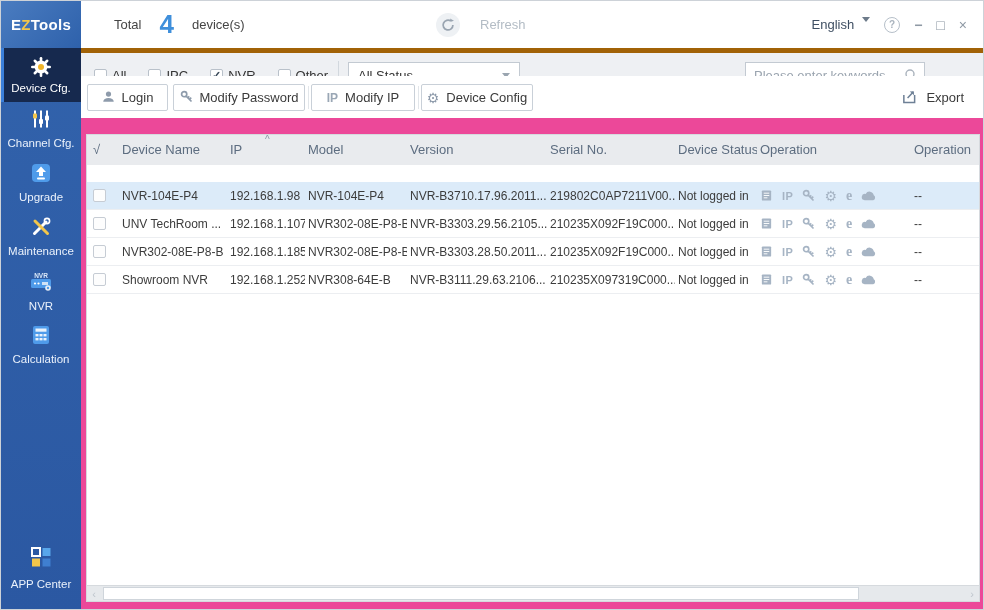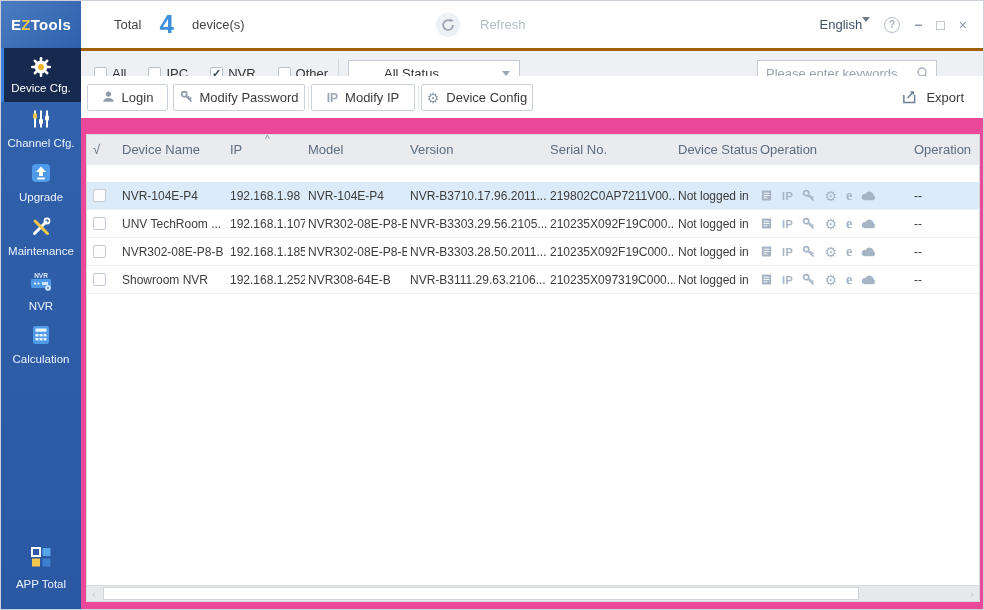--- a/index.html
+++ b/index.html
@@ -35,44 +35,44 @@
 .total-label, .device-label { font-size:13px; color:#454545; }
 .total-count { font-size:26px; font-weight:bold; color:#3f8fdb; margin:0 18px; }
 .grp-refresh { left:355px; gap:7px; cursor:pointer; }
 .grp-search  { left:462px; gap:7px; cursor:pointer; }
 .circ { width:24px; height:24px; border-radius:50%; display:flex; align-items:center; justify-content:center; }
 .circ.gray { background:#eef1f4; }
 .circ.orange { background:#f7a733; }
 .refresh-label { font-size:13px; color:#b3bcc5;margin-left:13px; }
 .searchsetup-label { font-size:13px; color:#f7a733; }
 .grp-right { right:16px; gap:14px; }
-.lang { display:flex; align-items:flex-start; cursor:pointer; }
+.lang { display:flex; align-items:flex-start; gap:8px; cursor:pointer; }
 .lang-label { font-size:13px; color:#3f4f63; }
 .caret-down { width:0; height:0; border-left:4px solid transparent; border-right:4px solid transparent;
   border-top:5px solid #6d7b8a; }
 .help { width:16px; height:16px; border-radius:50%; border:1.5px solid #b6bfc9; color:#aab4be;
   font-size:10px; font-weight:bold; display:flex; align-items:center; justify-content:center; cursor:pointer;}
 .winbtn { color:#8e99a4; font-size:14px; cursor:pointer; line-height:1; }
 .winbtn.min { font-weight:bold; }
 
 
-.filterbar { position:relative; height:28px; background:#eef0f3; border-top:3px solid #a16207; }
+.filterbar { position:relative; height:28px; background:#eef0f3; border-top:5px solid #a16207; }
 .cbrow { position:absolute; left:13px; top:0; height:44px; display:flex; align-items:center; gap:22px; }
 .cb { display:flex; align-items:center; gap:5px; cursor:pointer; }
 .cb .box { width:13px; height:13px; background:#fff; border:1px solid #b9c1ca; border-radius:2px;
   display:flex; align-items:center; justify-content:center; font-size:11px; color:#3a4a5a; }
 .cb .box.checked::after { content:"✓"; font-weight:bold; }
 .cb .cb-label { font-size:13px; color:#333; }
 .vdiv { position:absolute; left:257px; top:8px; height:28px; width:1px; background:#d2d8de; }
 .statusdd { position:absolute; left:267px; top:9px; width:172px; height:26px; background:#fff;
   border:1px solid #c3cad2; display:flex; align-items:center; justify-content:space-between;
   padding:0 9px; cursor:pointer; }
-.statusdd .val { font-size:13px; color:#333;margin-left:26px; }
+.statusdd .val { font-size:13px; color:#333; }
 .statusdd .caret-down { border-top-color:#9aa5b0; }
-.searchbox { position:absolute; right:46px; top:9px; width:180px; height:26px; }
+.searchbox { position:absolute; right:58px; top:9px; width:180px; height:26px; }
 .searchbox input { width:100%; height:100%; border:1px solid #c3cad2; background:#fff; padding:0 26px 0 8px;
   font-size:13px; color:#333; font-family:"Liberation Sans", sans-serif; outline:none; }
 .searchbox input::placeholder { color:#9aa4af; }
 .searchbox .mag { position:absolute; right:7px; top:6px; }
 
 
 .toolbar { position:relative; height:42px; background:#fff; }
 .tbtn { position:absolute; top:8px; height:27px; background:#fff; border:1px solid #c9d0d8; border-radius:2px;
   display:flex; align-items:center; justify-content:center; gap:7px; font-size:13px; color:#3a3a3a; cursor:pointer; }
 .tbtn-login { left:6px;  width:81px; }
@@ -218,21 +218,21 @@
 
     <div class="side-appcenter">
       <span>
         <svg width="24" height="24" viewBox="0 0 24 24">
           <rect x="3" y="3" width="8" height="8" fill="none" stroke="#fff" stroke-width="2"></rect>
           <rect x="13.5" y="3" width="8" height="8" fill="#58a6ea"></rect>
           <rect x="3" y="13.5" width="8" height="8" fill="#f2c64b"></rect>
           <rect x="13.5" y="13.5" width="8" height="8" fill="#3f7fd0"></rect>
         </svg>
       </span>
-      <span class="lbl">APP Total</span>
+      <span class="lbl">APP Center</span>
     </div>
   </aside>
 
   <div class="main">
 
     <header class="topbar">
       <div class="grp grp-total">
         <span class="total-label">Total</span>
         <span class="total-count">4</span>
         <span class="device-label">device(s)</span>

